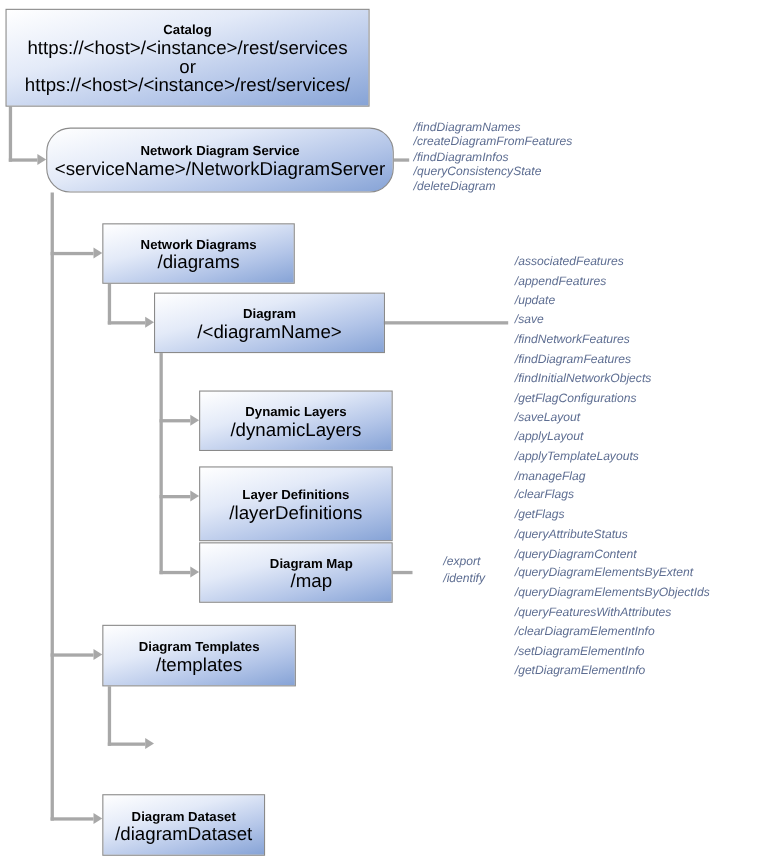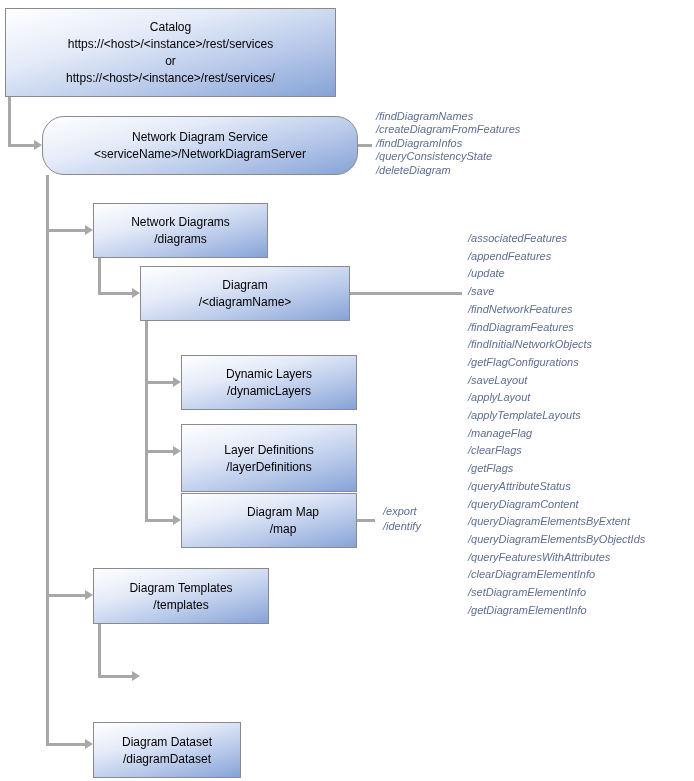--- a/index.html
+++ b/index.html
@@ -7,35 +7,35 @@
     position:relative;width:694px;height:781px;background:#ffffff;
     font-family:"Liberation Sans",sans-serif;overflow:hidden;
   }
   .box{
     position:absolute;box-sizing:border-box;
     border:1px solid #8a8a8a;
     background:linear-gradient(165deg,#ffffff 0%,#e3eaf8 35%,#b3c5e8 70%,#86a3d6 100%);
     display:flex;flex-direction:column;justify-content:center;align-items:center;
     gap:3px;text-align:center;color:#000;
   }
-  .box-title{font-weight:normal;font-size:12px;line-height:14px;}
-  .box-sub{font-size:12px;line-height:14px;}
+  .box-title{font-weight:bold;font-size:12px;line-height:14px;}
+  .box-sub{font-size:17px;line-height:14px;}
   .h-line,.v-line{position:absolute;background:#a8a8a8;}
   .h-line{height:3px;}
   .v-line{width:3px;}
   .arrow{
     position:absolute;width:0;height:0;
     border-top:5px solid transparent;border-bottom:5px solid transparent;
     border-left:8px solid #a8a8a8;
   }
   .ops{position:absolute;font-size:11px;font-style:italic;color:#5e6e92;}
   .ops .op{white-space:nowrap;}
   .ops-service .op{line-height:13.4px;}
   .ops-diagram .op{line-height:17.7px;}
-  .ops-map .op{line-height:15px;}
+  .ops-map .op{line-height:15px;margin-left:20px;}
 </style>
 </head>
 <body>
 
 <div class="canvas">
 
   <div class="v-line" style="left:8px;top:97px;height:50px;"></div>
   <div class="h-line" style="left:8px;top:144px;width:26px;"></div>
   <div class="arrow" style="left:34px;top:140px;"></div>
 

